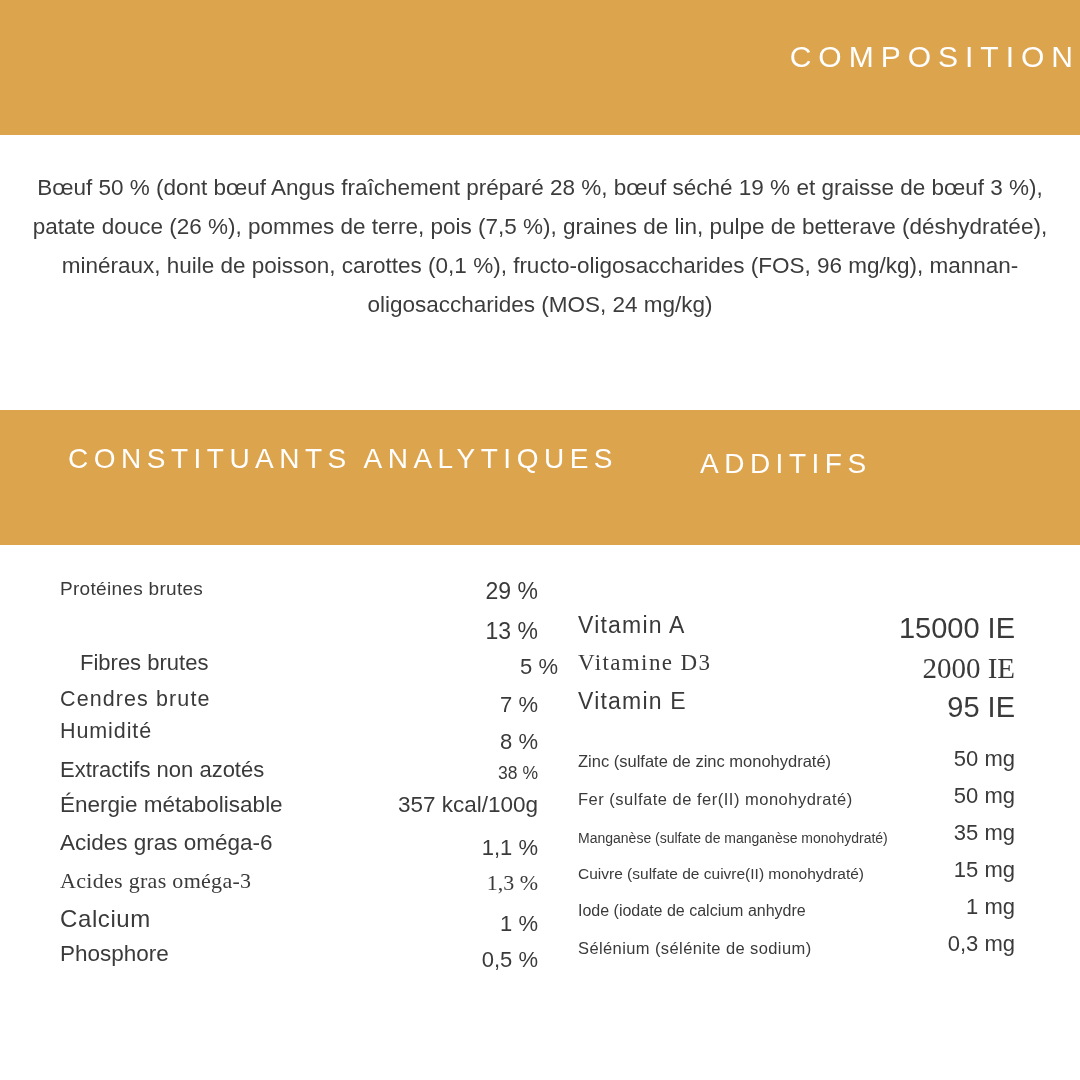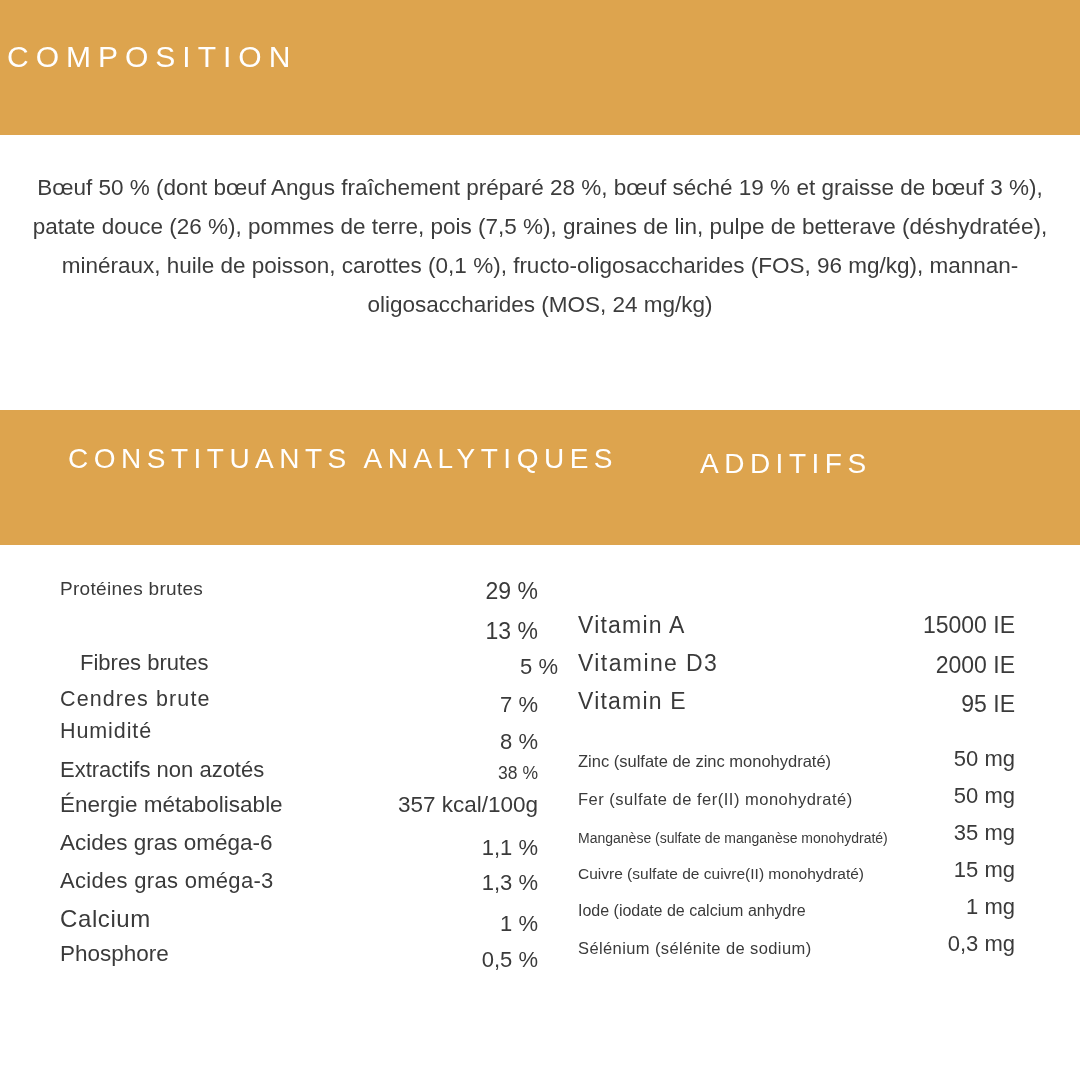--- a/index.html
+++ b/index.html
@@ -36,21 +36,21 @@
     position: absolute;
     color: #ffffff;
     font-weight: 300;
     white-space: pre;
   }
 
   #composition-title {
     top: 40px;
     left: 0;
     width: 1080px;
-    text-align: left;
+    text-align: right;
     font-size: 30px;
     letter-spacing: 7px;
     text-indent: 7px;
   }
 
   #constituants-title {
     top: 436px;
     left: 68px;
     width: 430px;
     font-size: 28px;
@@ -146,39 +146,39 @@
   .c-row.r5 .val { top: 6px; font-size: 17.5px; }
 
   .c-row.r6 { height: 38px; }
   .c-row.r6 .lbl { top: 0; font-size: 22.5px; }
   .c-row.r6 .val { top: 0; font-size: 22.5px; }
 
   .c-row.r7 { height: 38px; }
   .c-row.r7 .lbl { top: 0; font-size: 22.5px; }
   .c-row.r7 .val { top: 5px; font-size: 22px; }
 
-  .c-row.r8 { height: 37px; }
+  .c-row.r8 { height: 37px; font-family: Liberation Serif, serif; }
   .c-row.r8 .lbl { top: 0; font-size: 22px; letter-spacing: 0.3px; }
   .c-row.r8 .val { top: 2px; font-size: 22px; }
 
   .c-row.r9 { height: 36px; }
   .c-row.r9 .lbl { top: 0; font-size: 24px; letter-spacing: 0.6px; }
   .c-row.r9 .val { top: 6px; font-size: 22px; }
 
   .c-row.r10 { height: 36px; }
   .c-row.r10 .lbl { top: 0; font-size: 22.5px; }
   .c-row.r10 .val { top: 6px; font-size: 22px; }
 
   
   .v-row { height: 38px; }
   .v-row .lbl { top: 0; font-size: 23px; letter-spacing: 0.8px; }
-  .v-row .val { top: 0; font-size: 23px; }
+  .v-row .val { top: 0; font-size: 29px; }
 
   .v-row.v0 .lbl { letter-spacing: 1.2px; }
-  .v-row.v1 { height: 38px; }
+  .v-row.v1 { height: 38px; font-family: Liberation Serif, serif; }
   .v-row.v1 .lbl { letter-spacing: 1.4px; }
   .v-row.v1 .val { top: 2px; text-align: center; }
   .v-row.v2 .lbl { letter-spacing: 1.2px; }
   .v-row.v2 .val { top: 3px; }
 
   
   .m-row { height: 37px; }
   .m-row .lbl { top: 0; font-size: 16.5px; }
   .m-row .val { top: -4px; font-size: 22px; }
 

